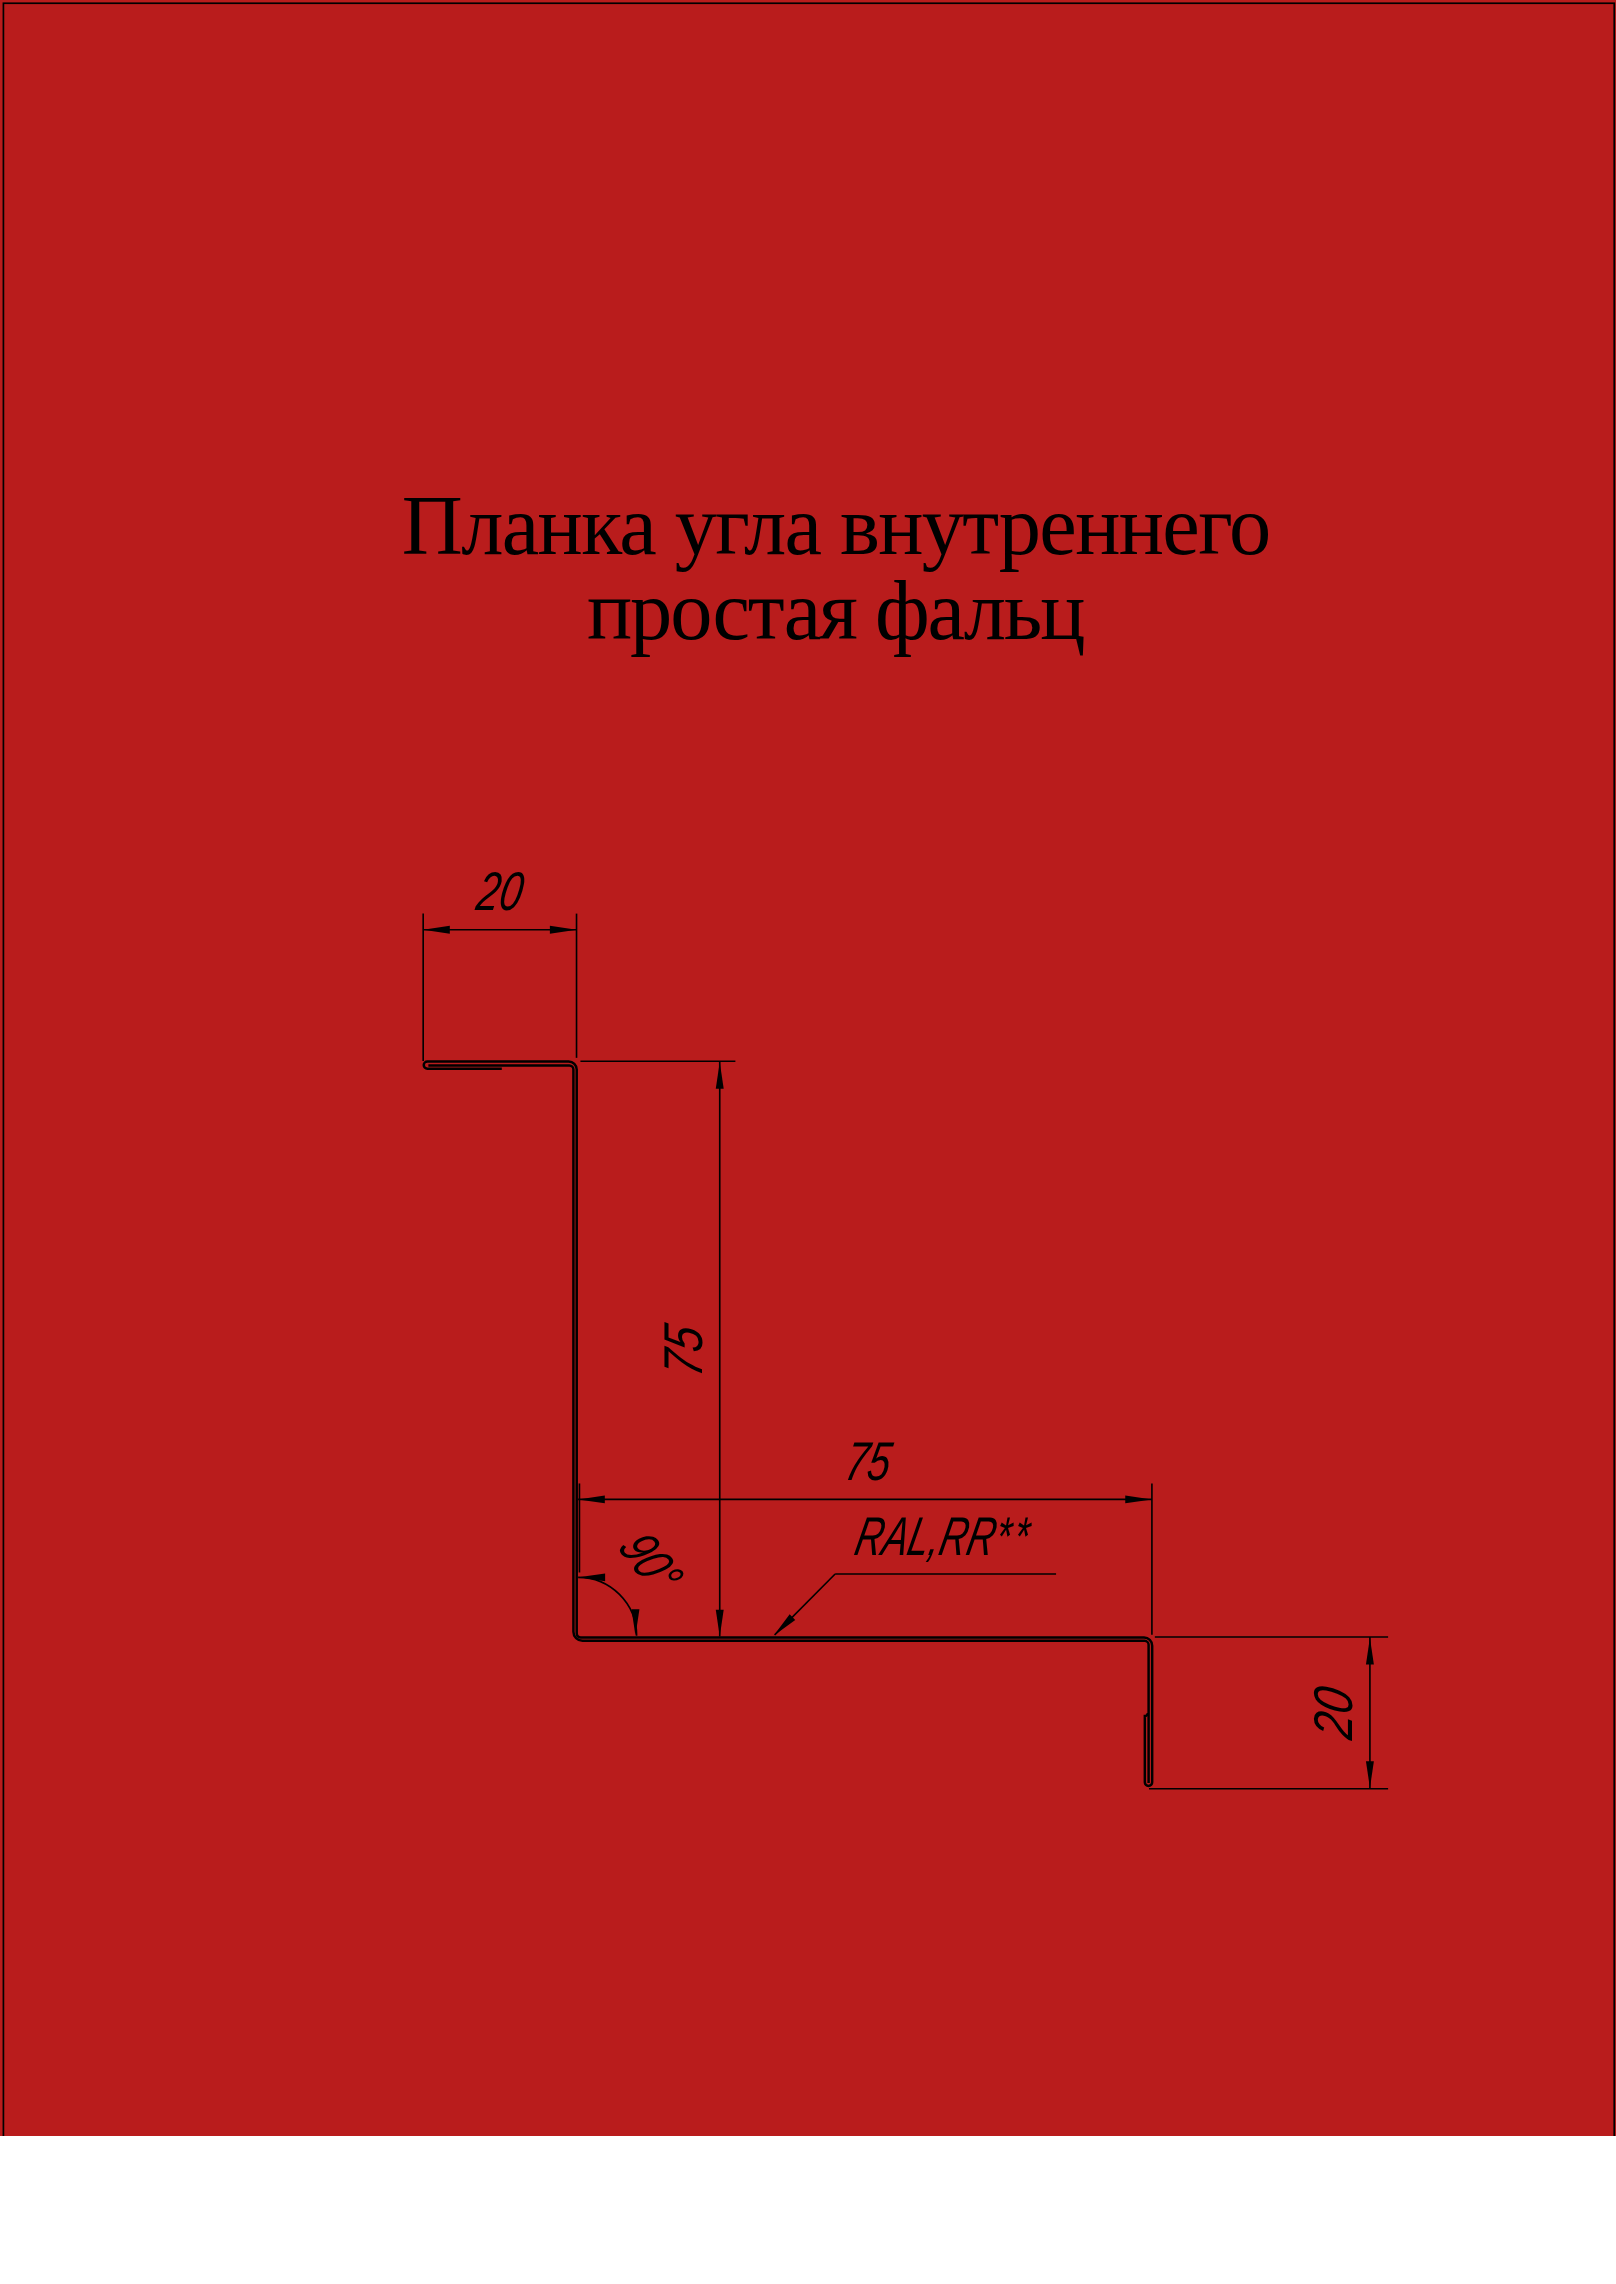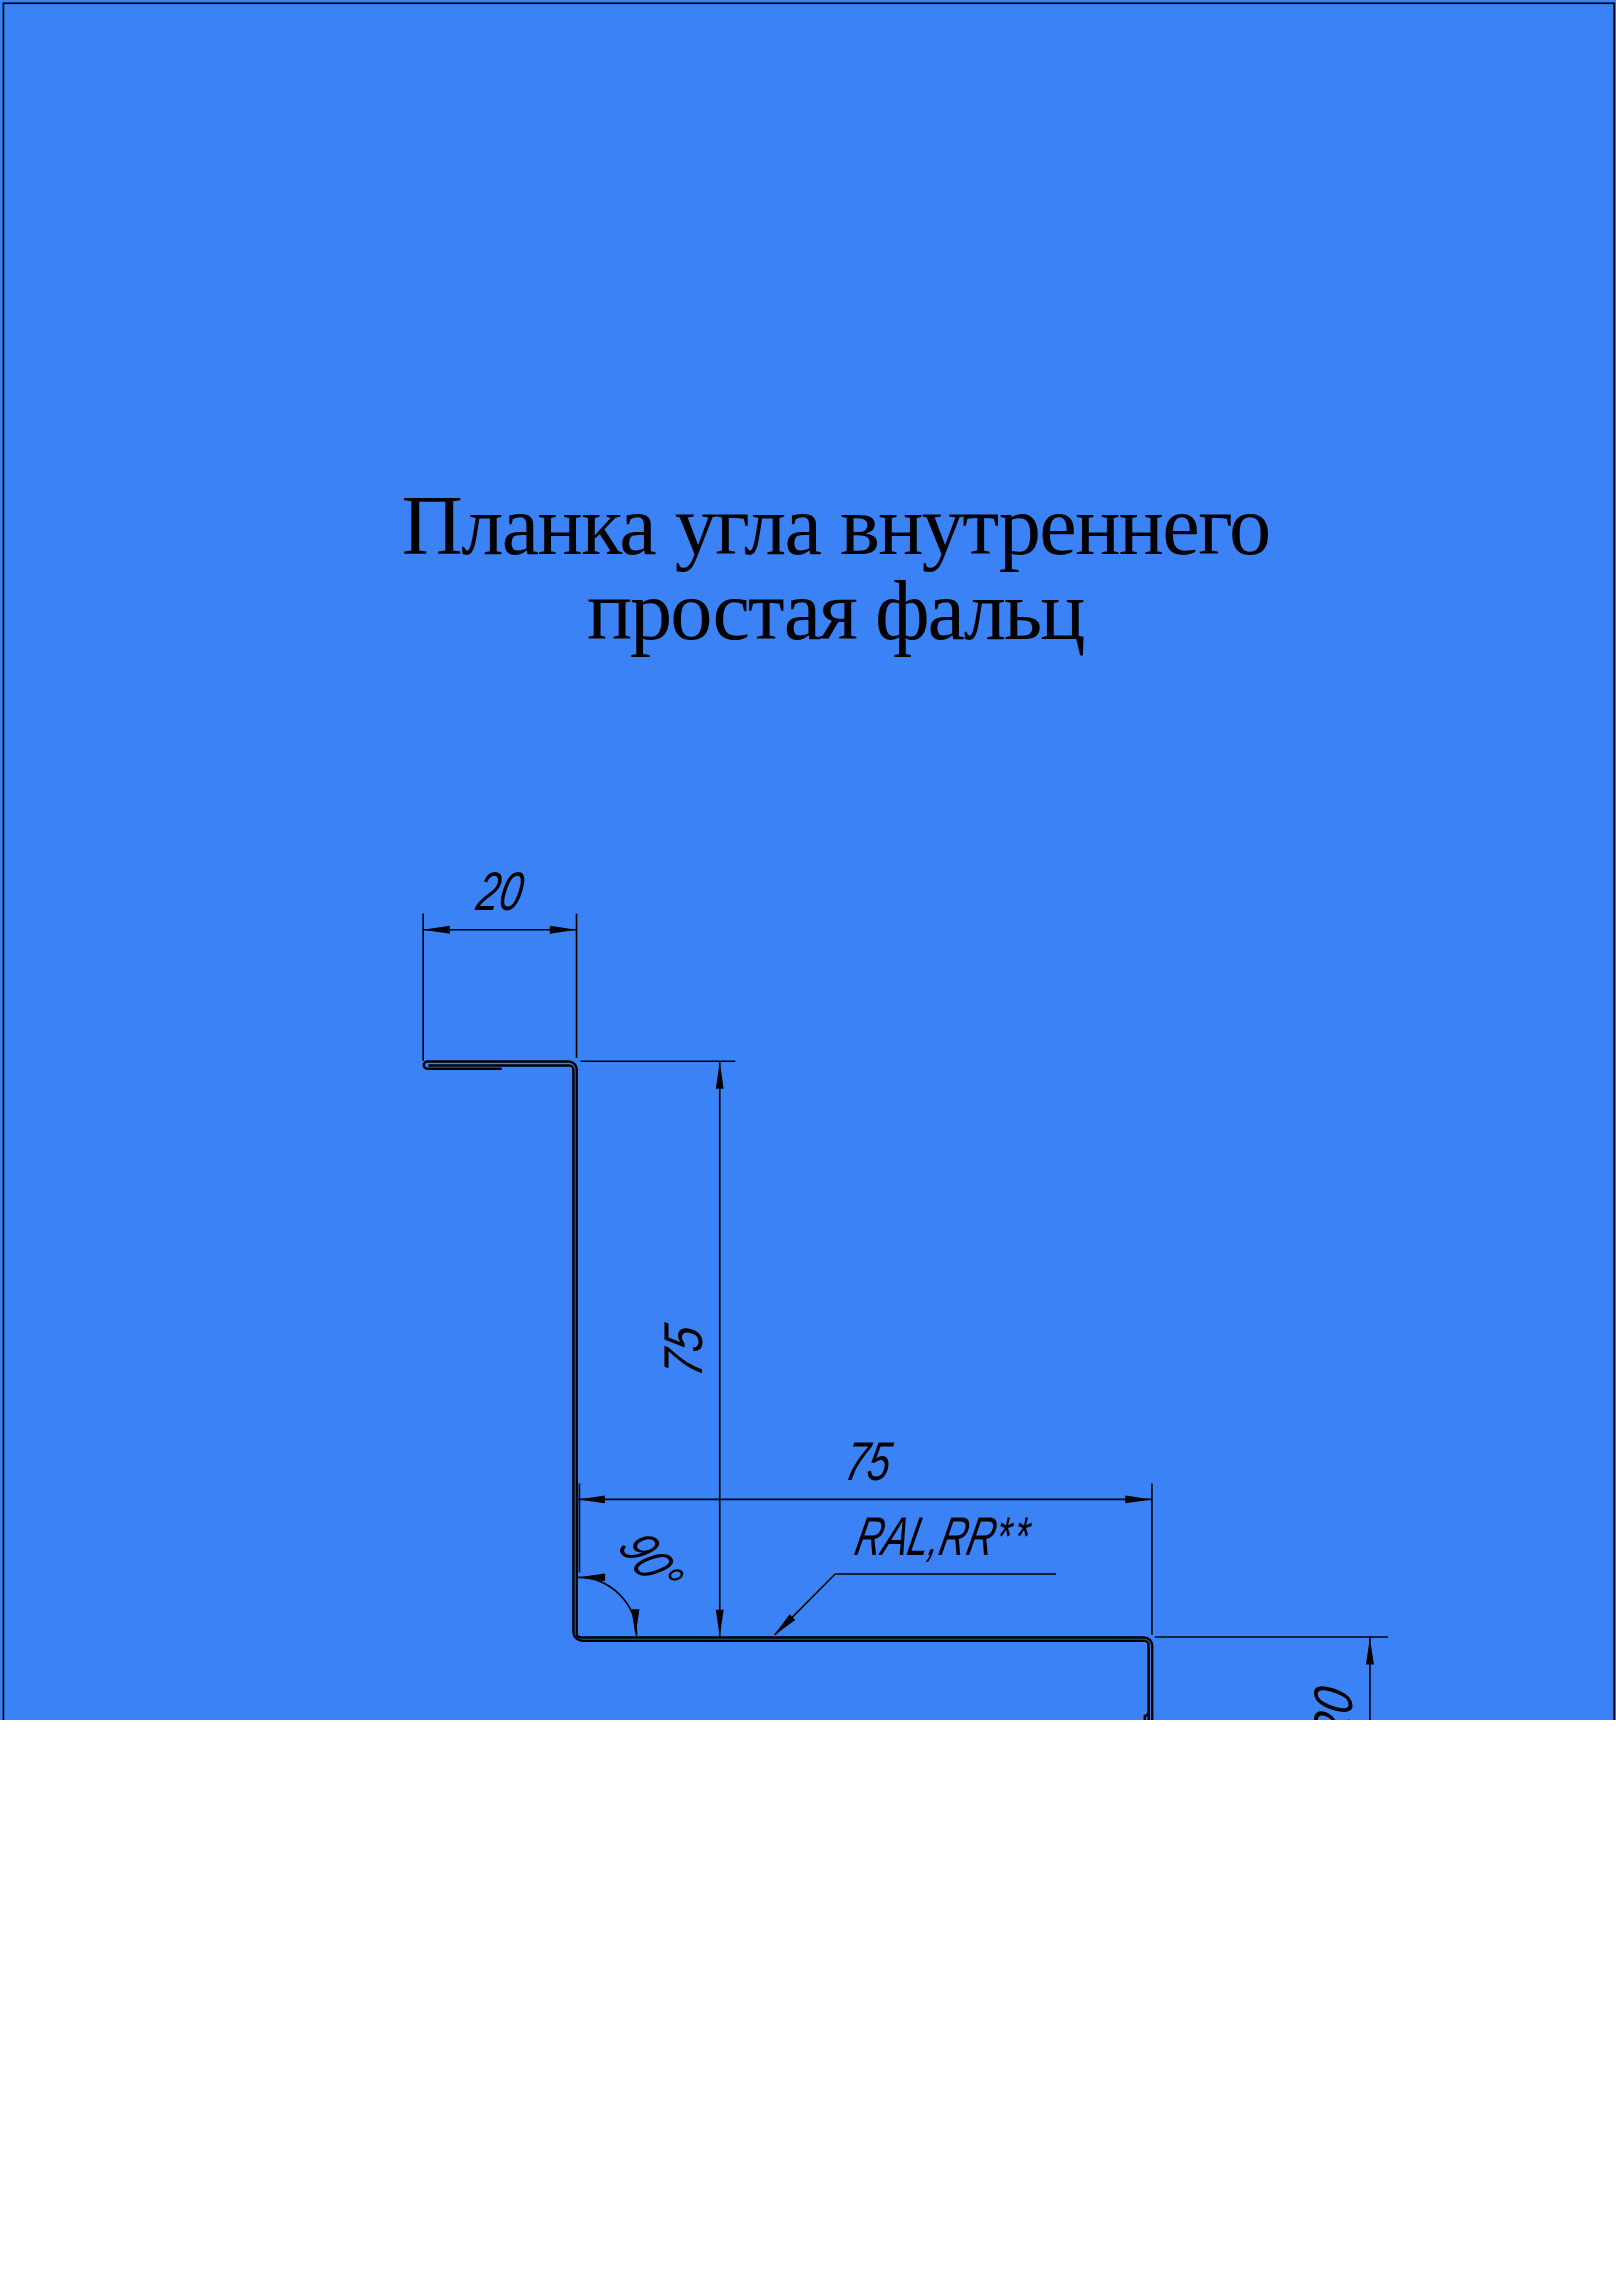--- a/index.html
+++ b/index.html
@@ -1,16 +1,16 @@
 <!DOCTYPE html>
 <html style="font-size:10.4px"><head>
 <meta charset="utf-8">
 <style>
   html,body{margin:0;padding:0;background:#ffffff;}
-  #page{position:relative;width:1617px;height:1720px;background:#3b82f6;overflow:hidden;}
+  #page{position:relative;width:1617px;height:2136px;background:#b91c1c;overflow:hidden;}
   svg{position:absolute;left:0;top:0;}
   .dimtxt{font-family:"Liberation Sans",sans-serif;font-style:italic;font-size:84px;fill:#000;}
   .title{font-family:"Liberation Serif",serif;font-size:130px;fill:#000;}
 </style>
 </head>
 <body>
 
 <div id="page">
 <svg width="1617" height="2284" viewBox="0 0 2488 3515" fill="none">
 

